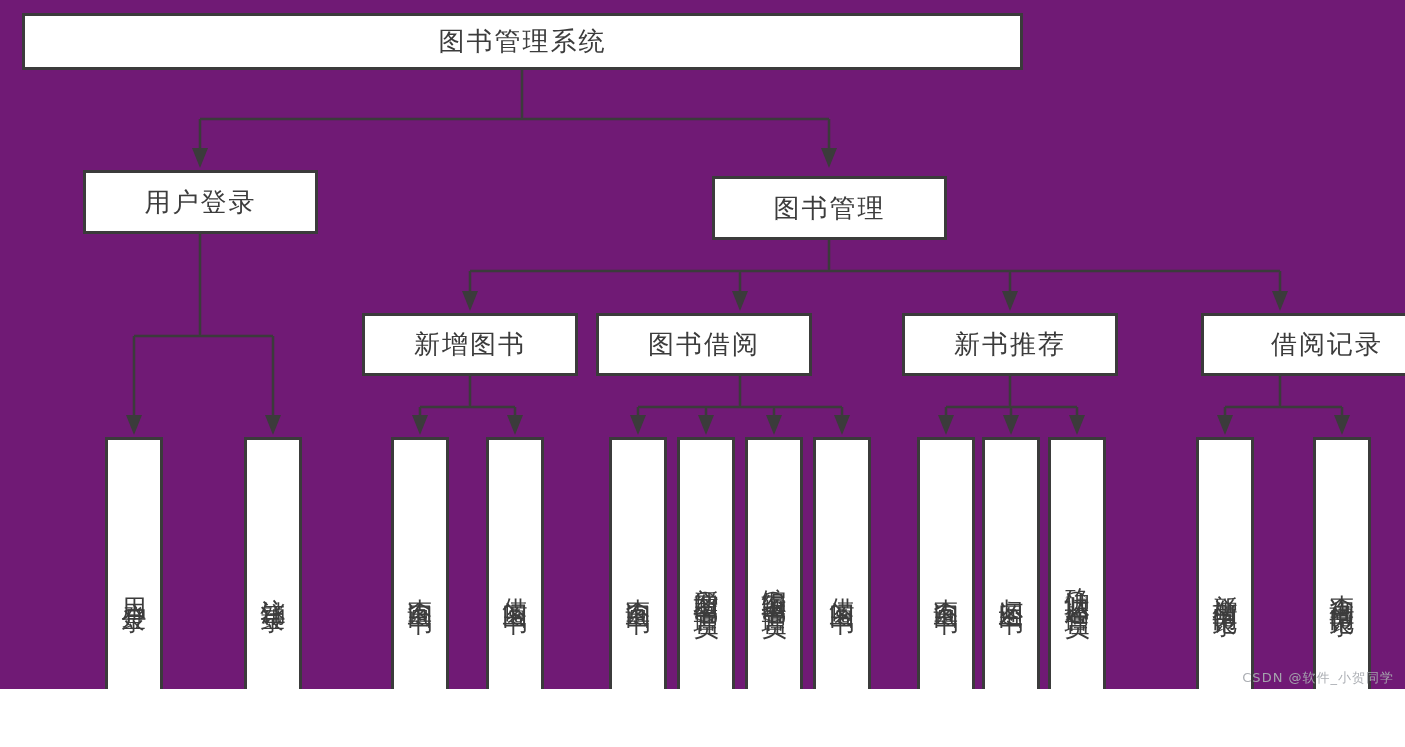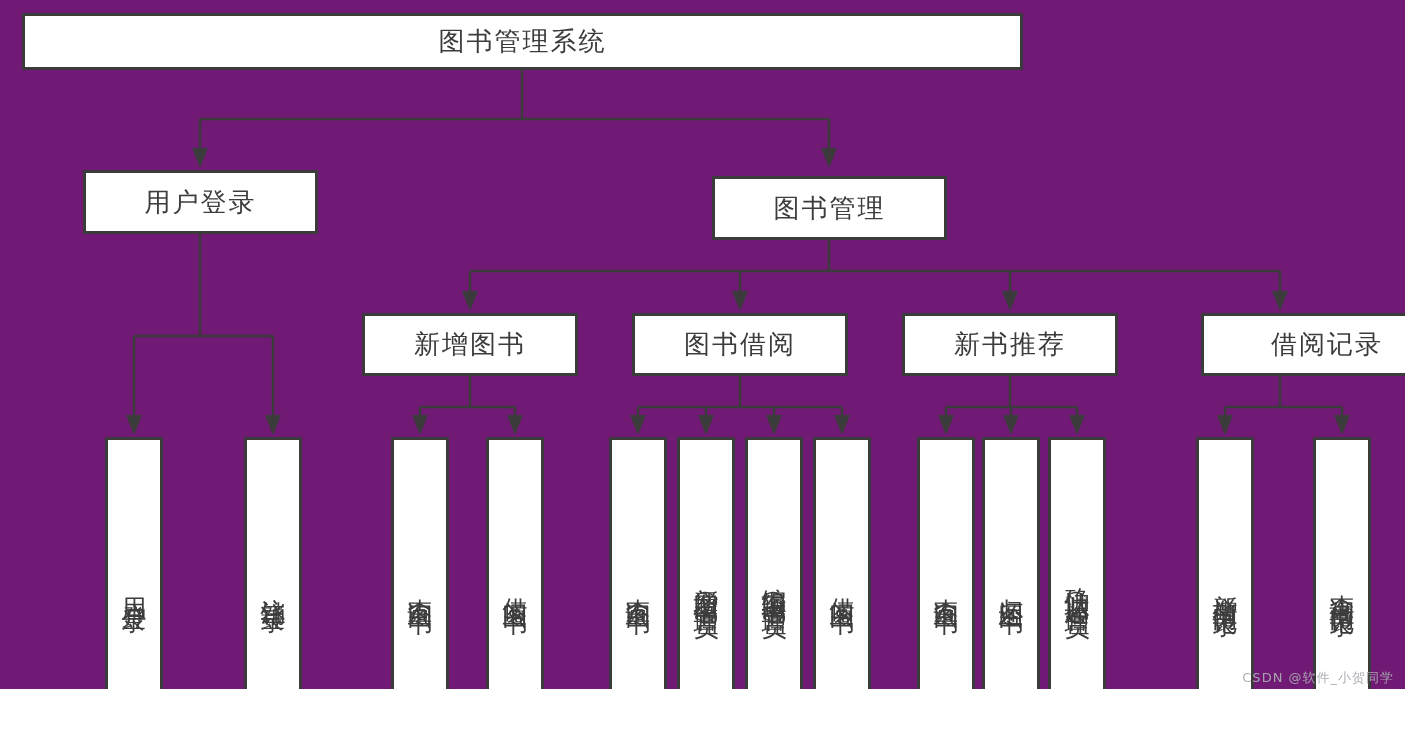--- a/index.html
+++ b/index.html
@@ -125,21 +125,21 @@
   <div class="hnode" style="left:83px; top:170px; width:235px; height:64px;">
     <span>用户登录</span>
   </div>
   <div class="hnode" style="left:712px; top:176px; width:235px; height:64px;">
     <span>图书管理</span>
   </div>
 
   <div class="hnode" style="left:362px; top:313px; width:216px; height:63px;">
     <span>新增图书</span>
   </div>
-  <div class="hnode" style="left:632px; top:313px; width:216px; height:63px;">
+  <div class="hnode" style="left:596px; top:313px; width:216px; height:63px;">
     <span>图书借阅</span>
   </div>
   <div class="hnode" style="left:902px; top:313px; width:216px; height:63px;">
     <span>新书推荐</span>
   </div>
   <div class="hnode" style="left:1201px; top:313px; width:216px; height:63px;padding-left:36px;">
     <span>借阅记录</span>
   </div>
 
   <div class="vnode" style="left:105px;">

